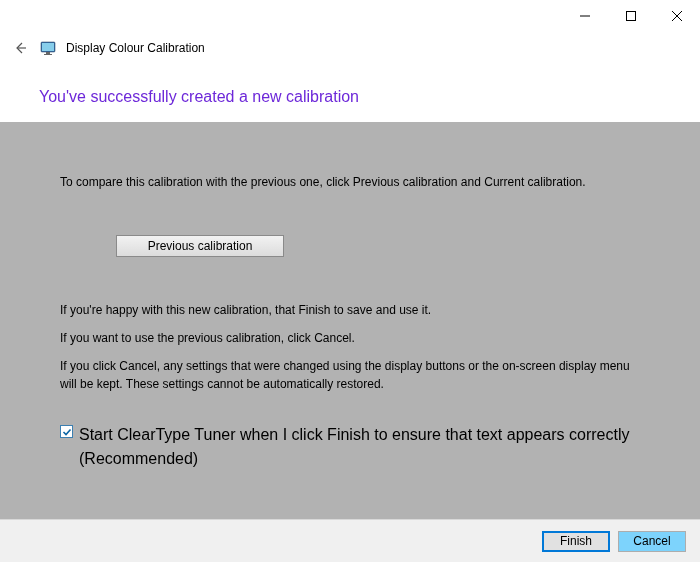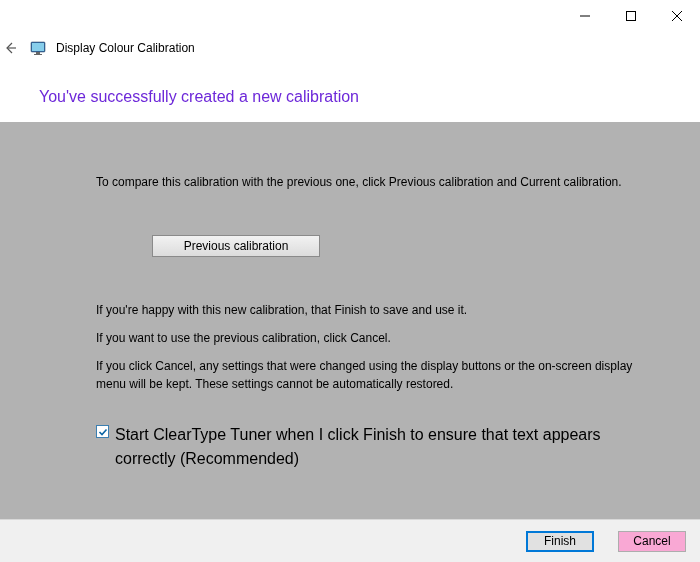--- a/index.html
+++ b/index.html
@@ -36,20 +36,21 @@
       font-size: 11px;
     }
     .window-control svg {
       width: 10px;
       height: 10px;
     }
     .header-row {
       height: 36px;
       display: flex;
       align-items: center;
+      padding-left: 10px;
       gap: 10px;
     }
     .back-arrow {
       width: 20px;
       height: 20px;
       display: flex;
       align-items: center;
       justify-content: center;
       color: #555;
     }
@@ -66,21 +67,21 @@
       padding: 22px 0 16px 39px;
     }
     .heading {
       font-size: 16px;
       color: #6d28d9;
       font-weight: 400;
     }
     .content-area {
       background: #b2b2b2;
       width: 100%;
-      padding: 52px 60px 40px 96px;
+      padding: 52px 60px 40px 60px;
       color: #000;
       height: 398px;
     }
     .compare-text {
       font-size: 12px;
       line-height: 1.45;
       margin-bottom: 44px;
     }
     .compare-buttons {
       display: flex;
@@ -134,26 +135,26 @@
       bottom: 0;
       left: 0;
       right: 0;
       height: 43px;
       background: #f0f0f0;
       border-top: 1px solid #d8d8d8;
       display: flex;
       justify-content: flex-end;
       align-items: center;
       padding-right: 14px;
-      gap: 24px;
+      gap: 8px;
     }
     .footer-btn {
       width: 68px;
       height: 21px;
-      background: #f9a8d4;
+      background: #7dd3fc;
       border: 1px solid #adadad;
       font-size: 12px;
       font-family: inherit;
       cursor: pointer;
     }
     .footer-btn.primary {
       border: 2px solid #0078d7;
       background: #e1e1e1;
     }
   </style>

